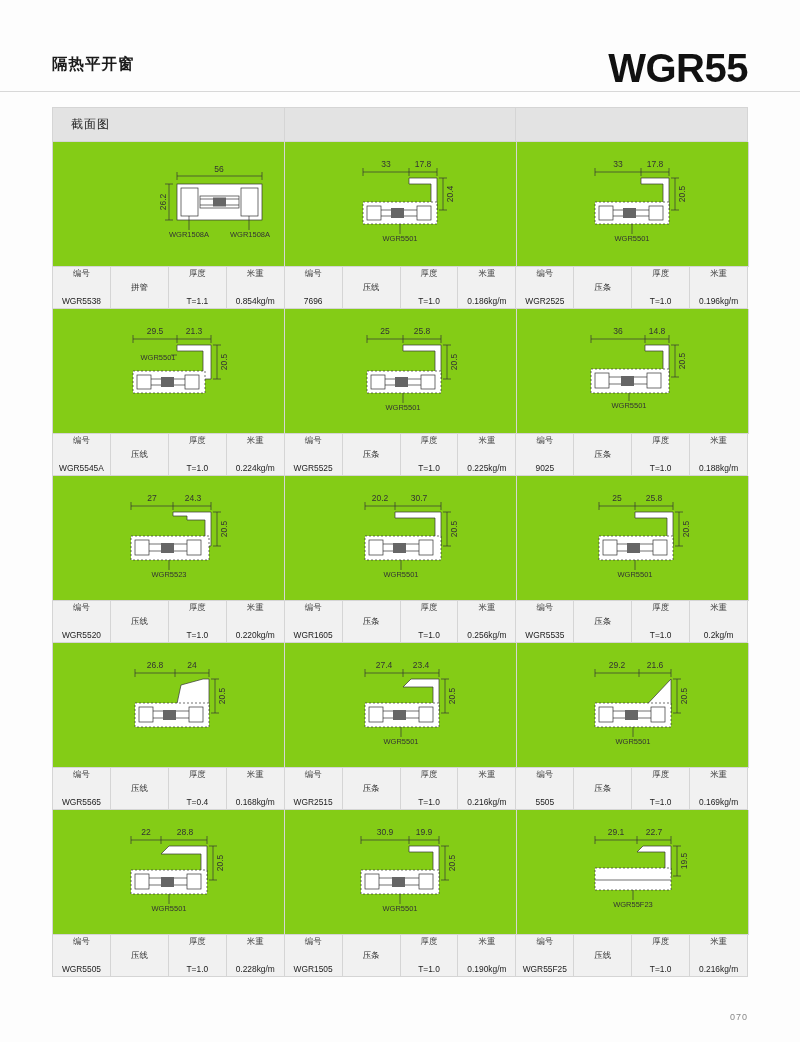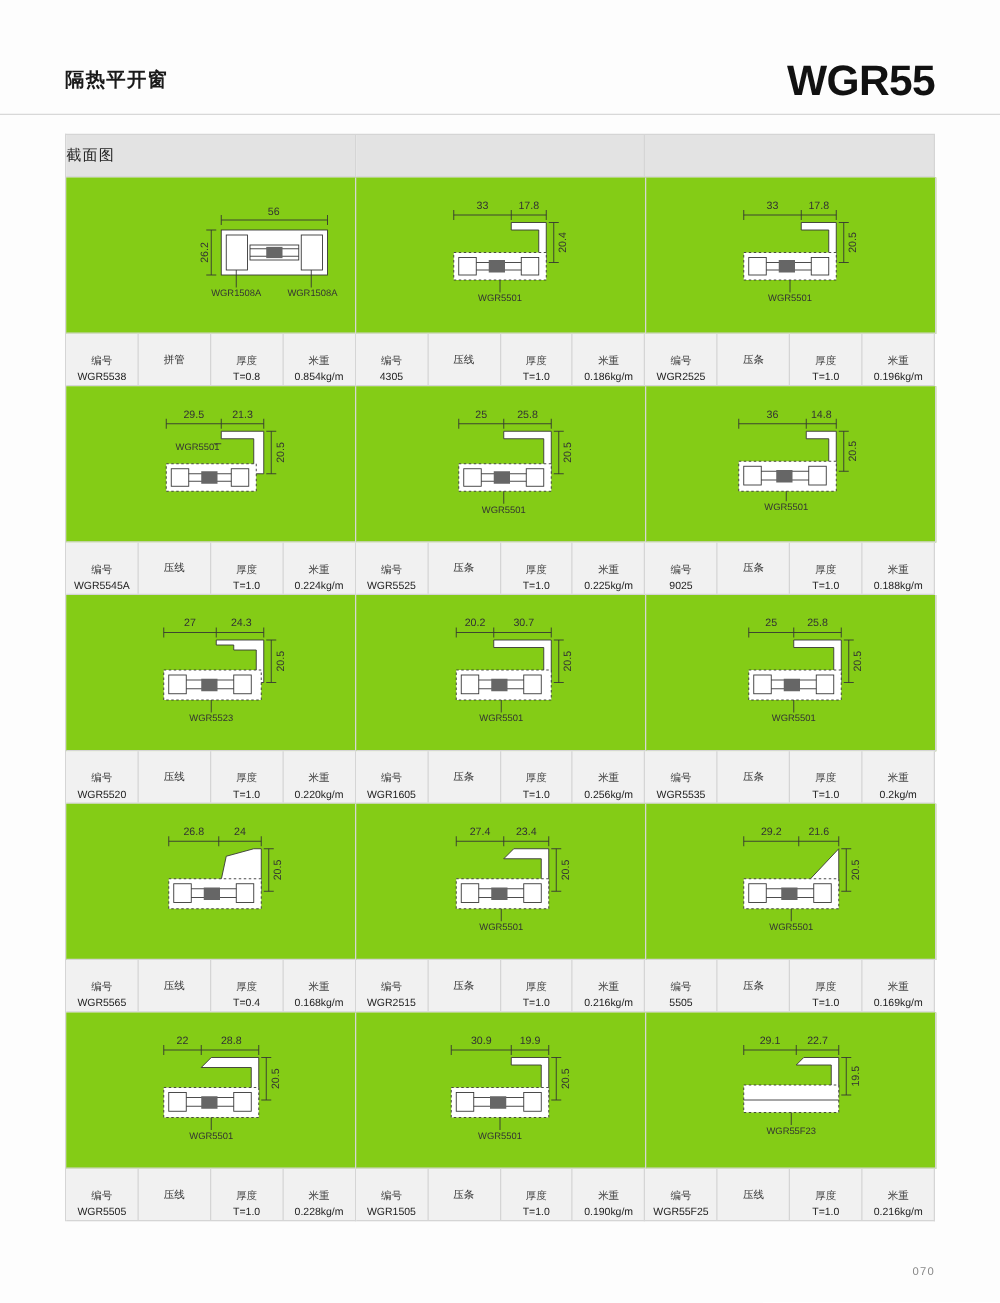--- a/index.html
+++ b/index.html
@@ -26,21 +26,21 @@
     position: absolute;
     left: 52px; top: 54px;
     font-size: 15.5px;
     font-weight: bold;
     letter-spacing: 1px;
     color: #1a1a1a;
   }
   .header-code {
     position: absolute;
     right: 52px; top: 46px;
-    font-size: 34px;
+    font-size: 40px;
     font-weight: bold;
     letter-spacing: -0.5px;
     color: #111;
   }
   .header-rule {
     position: absolute;
     left: 0; top: 91px;
     width: 800px; height: 1px;
     background: #d8d8d8;
   }
@@ -59,20 +59,21 @@
     border-bottom: 1px solid #d5d5d5;
     position: relative;
   }
   
   .banner-cell {
     width: 232px;
     height: 34px;
     background: #e3e3e3;
     display: flex;
     align-items: center;
+    padding-left: 18px;
     font-size: 12px;
     color: #222;
     letter-spacing: 1px;
   }
   .banner-cell.blank { background: #e3e3e3; }
 
   
   .draw-cell {
     width: 232px;
     height: 125px;
@@ -86,21 +87,21 @@
     height: 42px;
     background: #f1f1f1;
     display: flex;
   }
   .spec-sub {
     flex: 1 1 0;
     border-right: 1px solid #d5d5d5;
     display: flex;
     flex-direction: column;
     align-items: center;
-    justify-content: flex-end;
+    justify-content: space-between;
     font-size: 8.4px;
     color: #333;
     line-height: 1.55;
   }
   .spec-sub:last-child { border-right: none; }
   .spec-sub .k { color: #444; }
   .spec-sub .v { color: #222; }
   .spec-sub.single { justify-content: center; }
 
   
@@ -232,31 +233,31 @@
 
     <div class="row">
       <div class="cell spec-cell">
         <div class="spec-sub">
           <span class="k">编号</span>
           <span class="v">WGR5538</span>
         </div>
         <div class="spec-sub single">拼管</div>
         <div class="spec-sub">
           <span class="k">厚度</span>
-          <span class="v">T=0.8</span>
+          <span class="v">T=1.1</span>
         </div>
         <div class="spec-sub">
           <span class="k">米重</span>
           <span class="v">0.854kg/m</span>
         </div>
       </div>
       <div class="cell spec-cell">
         <div class="spec-sub">
           <span class="k">编号</span>
-          <span class="v">4305</span>
+          <span class="v">7696</span>
         </div>
         <div class="spec-sub single">压线</div>
         <div class="spec-sub">
           <span class="k">厚度</span>
           <span class="v">T=1.0</span>
         </div>
         <div class="spec-sub">
           <span class="k">米重</span>
           <span class="v">0.186kg/m</span>
         </div>

